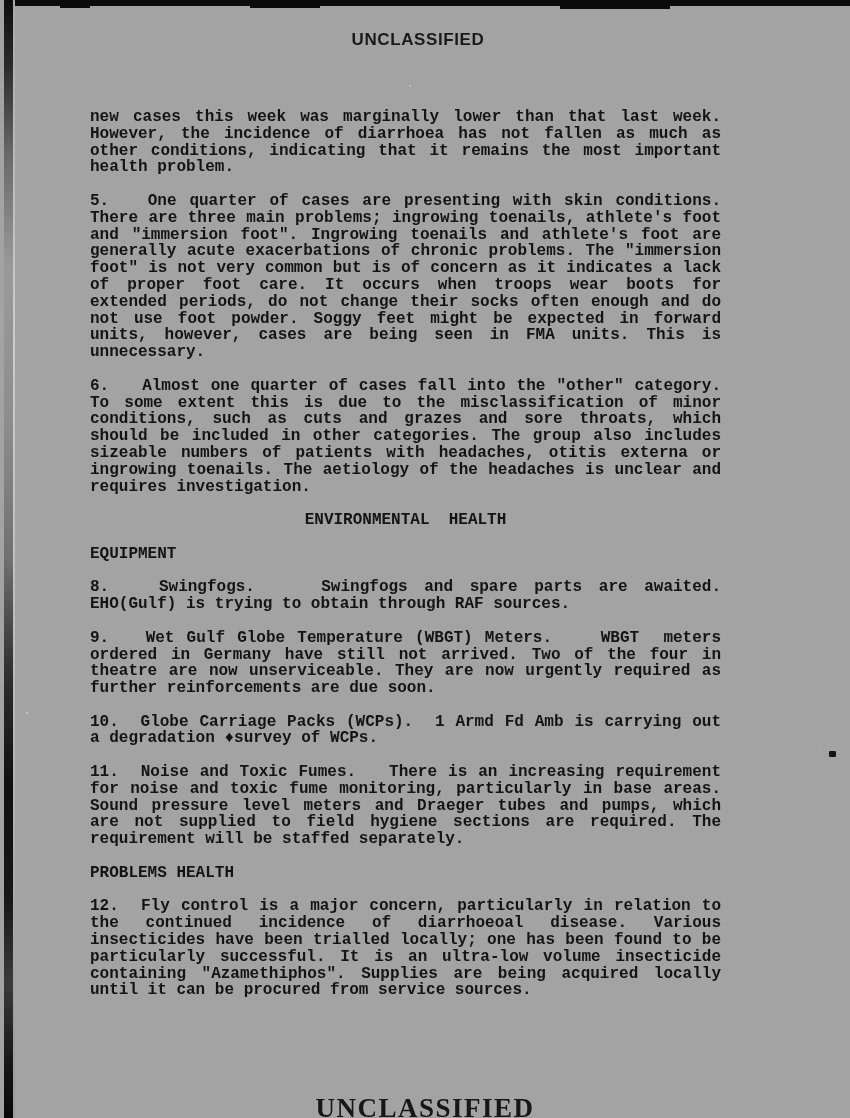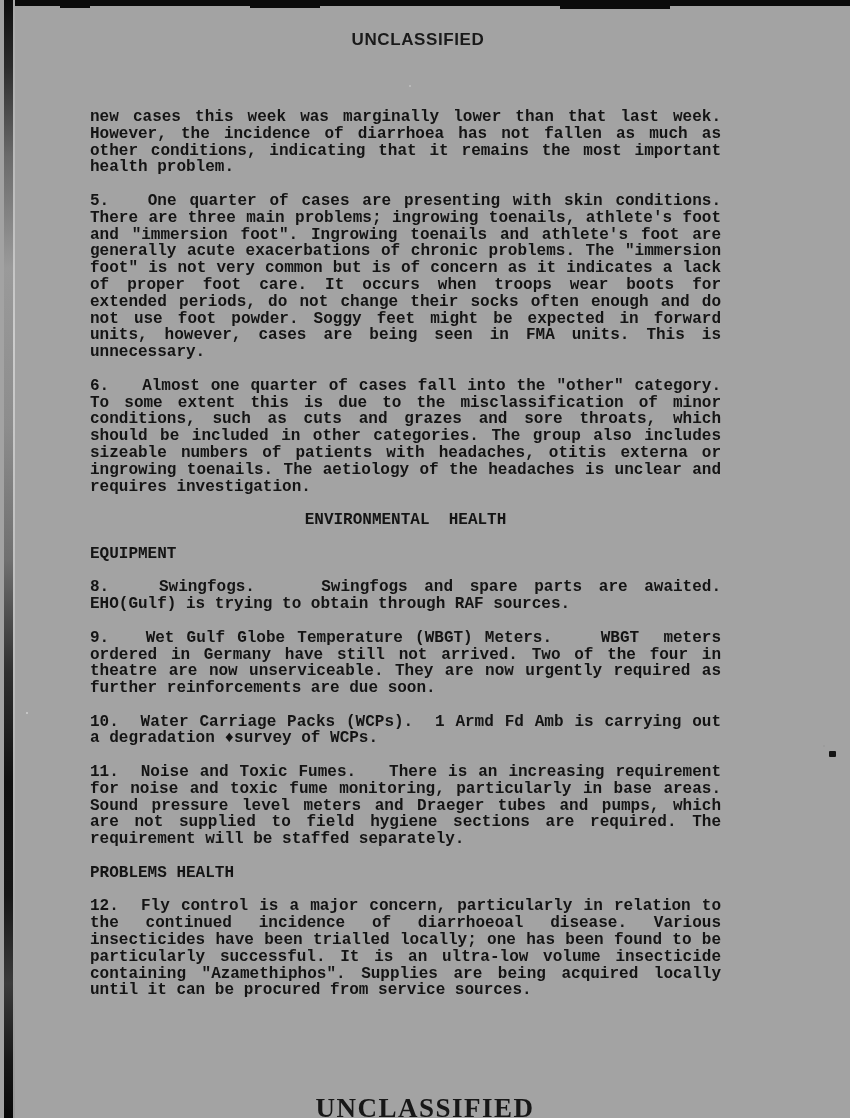--- a/index.html
+++ b/index.html
@@ -82,21 +82,21 @@
     <p class="heading center">ENVIRONMENTAL&nbsp;&nbsp;HEALTH</p>
 
     <p class="heading">EQUIPMENT</p>
 
 
 
     <p class="para"><span class="pnum">8.&nbsp;&nbsp;&nbsp;</span><span class="utitle">Swingfogs</span><span>.&nbsp;&nbsp;&nbsp;&nbsp;</span><span>Swingfogs and spare parts are awaited. EHO(Gulf) is trying to obtain through RAF sources.</span></p>
 
     <p class="para"><span class="pnum">9.&nbsp;&nbsp;&nbsp;</span><span class="utitle">Wet Gulf Globe Temperature (WBGT) Meters</span><span>.&nbsp;&nbsp;&nbsp;&nbsp;</span><span>WBGT&nbsp;&nbsp;meters ordered in Germany have still not arrived. Two of the four in theatre are now unserviceable. They are now urgently required as further reinforcements are due soon.</span></p>
 
-    <p class="para"><span class="pnum">10.&nbsp;&nbsp;</span><span class="utitle">Water Carriage Packs (WCPs)</span><span>.&nbsp;&nbsp;</span><span>1 Armd Fd Amb is carrying out a degradation ♦survey of WCPs.</span></p>
+    <p class="para"><span class="pnum">10.&nbsp;&nbsp;</span><span class="utitle">Globe Carriage Packs (WCPs)</span><span>.&nbsp;&nbsp;</span><span>1 Armd Fd Amb is carrying out a degradation ♦survey of WCPs.</span></p>
 
     <p class="para"><span class="pnum">11.&nbsp;&nbsp;</span><span class="utitle">Noise and Toxic Fumes</span><span>.&nbsp;&nbsp;&nbsp;</span><span>There is an increasing requirement for noise and toxic fume monitoring, particularly in base areas. Sound pressure level meters and Draeger tubes and pumps, which are not supplied to field hygiene sections are required. The requirement will be staffed separately.</span></p>
 
     <p class="heading">PROBLEMS HEALTH</p>
 
     <p class="para"><span class="pnum">12.&nbsp;&nbsp;</span><span>Fly control is a major concern, particularly in relation to the continued incidence of diarrhoeoal disease. Various insecticides have been trialled locally; one has been found to be particularly successful. It is an ultra-low volume insecticide containing "Azamethiphos". Supplies are being acquired locally until it can be procured from service sources.</span></p>
 
   </div>
 
   <div class="footer">UNCLASSIFIED</div>

